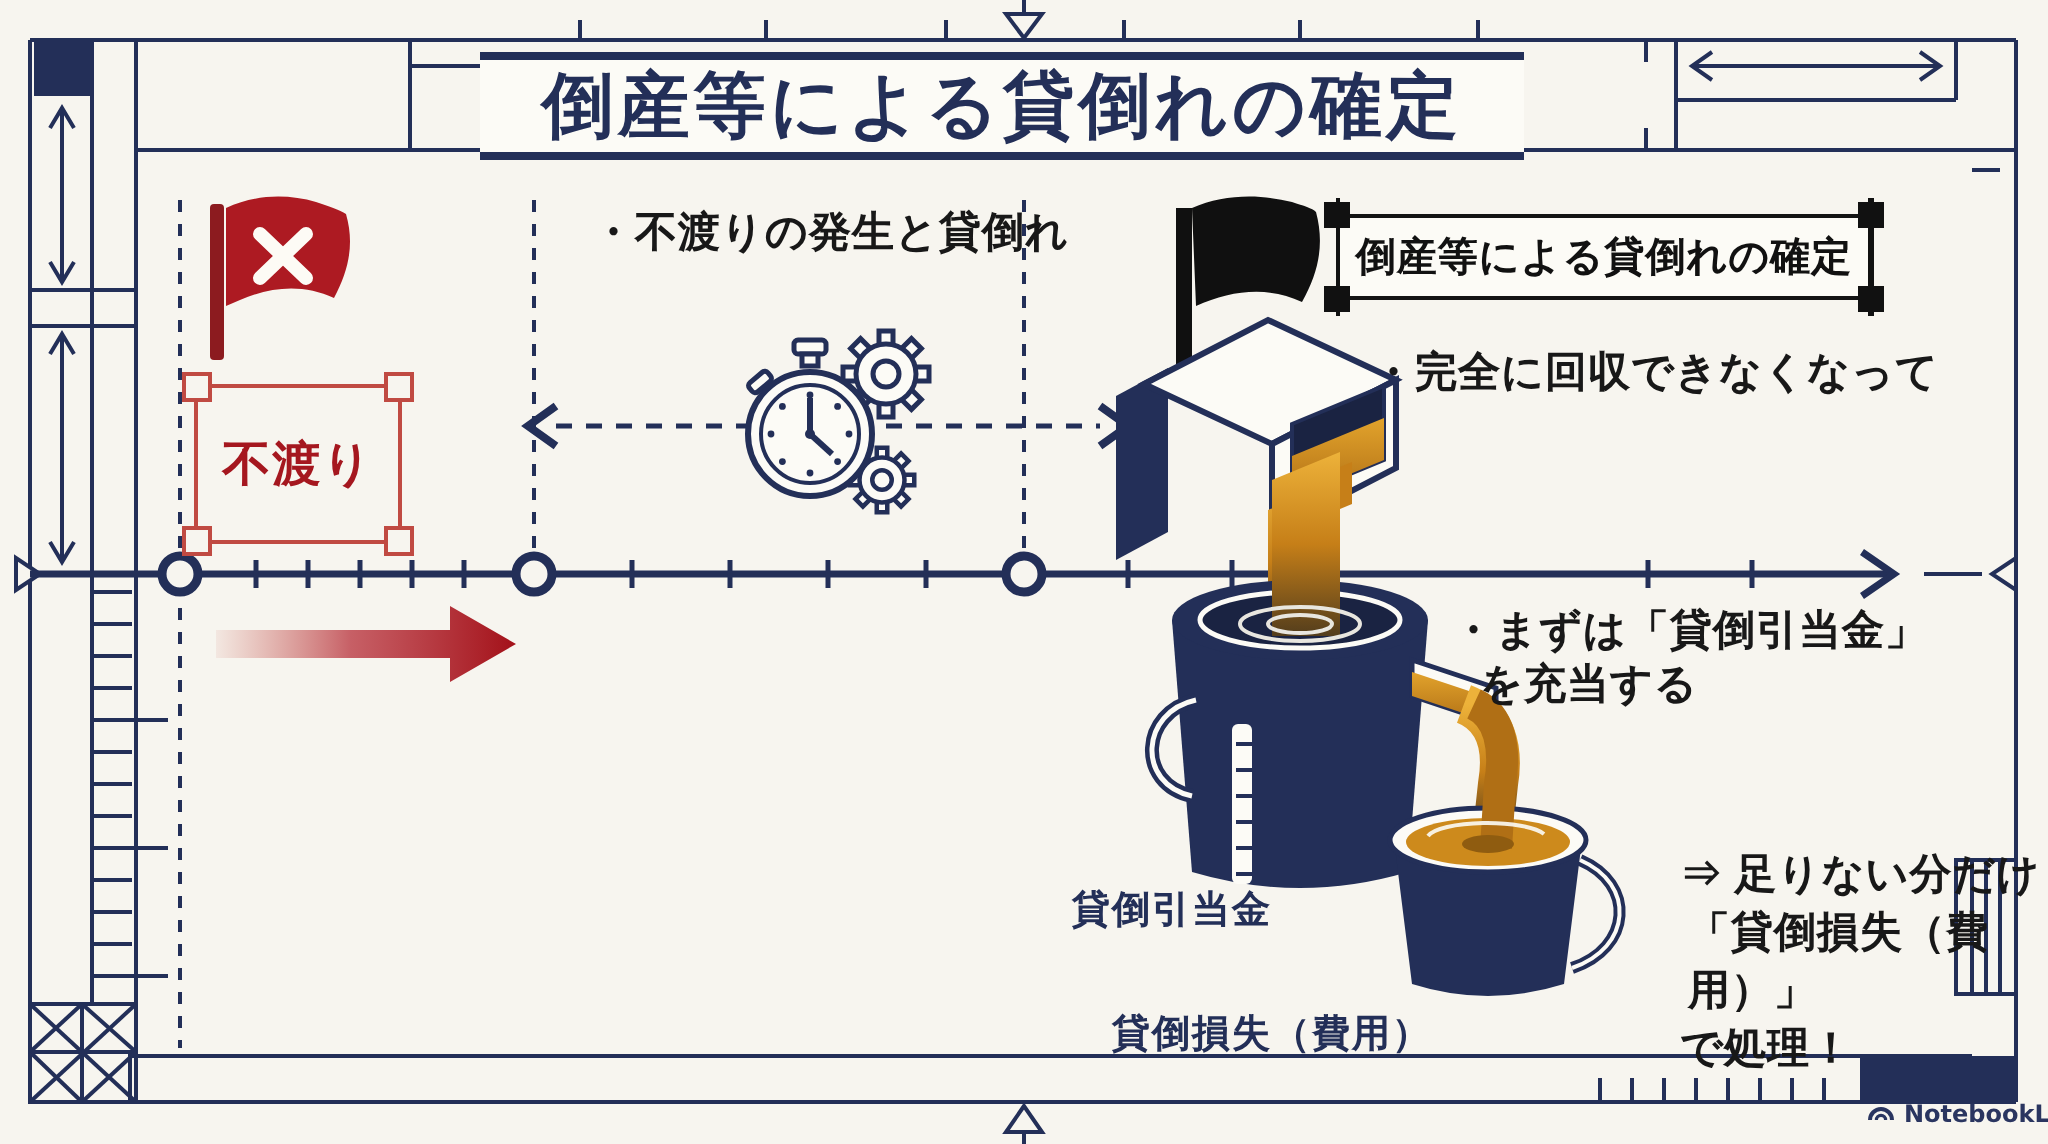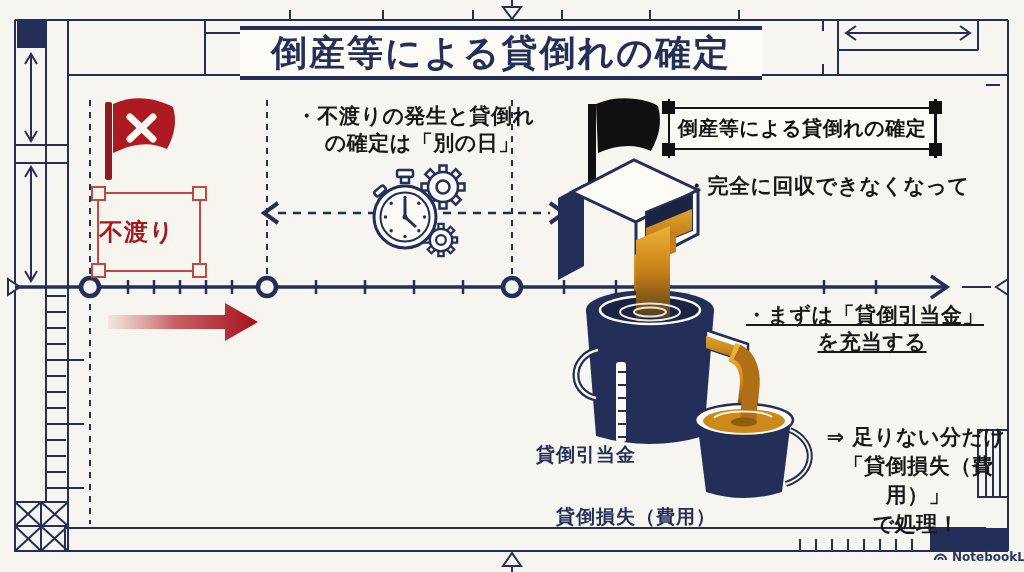--- a/index.html
+++ b/index.html
@@ -3,26 +3,26 @@
 <meta charset="utf-8">
 <style>
   html,body{margin:0;padding:0;background:#e8e6e0;}
   .stage{position:relative;width:1024px;height:572px;background:#f7f5ef;overflow:hidden;
          font-family:"DejaVu Sans",sans-serif;}
   .scene{position:absolute;left:0;top:0;}
   .title{position:absolute;left:240px;top:26px;width:522px;height:46px;background:#fcfbf6;
          border-top:4px solid #232f58;border-bottom:4px solid #232f58;
          display:flex;align-items:center;justify-content:center;
          font-size:36px;font-weight:800;color:#232f58;letter-spacing:2px;}
-  .note{position:absolute;font-weight:700;font-size:21px;line-height:27px;color:#181818;letter-spacing:.5px;text-align:center;}
+  .note{position:absolute;font-weight:700;font-size:21px;line-height:27px;color:#181818;letter-spacing:.5px;}
   .note .l2{margin-left:14px;}
   .note.shortfall .l2{margin-left:4px;}
   .note.shortfall .l3{}
   .redbox{position:absolute;left:97px;top:192px;width:100px;height:76px;border:2px solid #c04a42;
-          display:flex;flex-direction:column;align-items:flex-start;justify-content:center;
+          display:flex;flex-direction:column;align-items:center;justify-content:center;
           font-size:24px;line-height:32px;font-weight:800;color:#a5171f;letter-spacing:1px;}
   .redbox .h{position:absolute;width:11px;height:11px;border:2px solid #c04a42;background:#f7f5ef;}
   .blackbox{position:absolute;left:668px;top:107px;width:264px;height:39px;border:2.5px solid #141414;
             display:flex;align-items:center;justify-content:center;background:#fcfbf6;
             font-size:20px;font-weight:800;color:#111;letter-spacing:.5px;}
   .blackbox .h{position:absolute;width:13px;height:13px;background:#111;}
   .blackbox .vl{position:absolute;width:2.5px;top:-10px;bottom:-10px;background:#111;}
   .h.tl{left:-8px;top:-8px;} .h.tr{right:-8px;top:-8px;}
   .h.bl{left:-8px;bottom:-8px;} .h.br{right:-8px;bottom:-8px;}
   .bucketlabel{position:absolute;font-size:19px;font-weight:800;color:#232f58;letter-spacing:1px;}
@@ -307,43 +307,42 @@
   <div class="redbox">
     <span class="h tl"></span>
     <span class="h tr"></span>
     <span class="h bl"></span>
     <span class="h br"></span>
     <div>不渡り</div>
   </div>
 
   <div class="note" style="left:296px;top:103px;">
     <div>・不渡りの発生と貸倒れ</div>
-    <div class="l2">の確定は「別の日」</div>
   </div>
 
   <div class="blackbox">
     <span class="vl" style="left:-2.5px;"></span>
     <span class="vl" style="right:-2.5px;"></span>
     <span class="h tl"></span>
     <span class="h tr"></span>
     <span class="h bl"></span>
     <span class="h br"></span>
     <span>倒産等による貸倒れの確定</span>
   </div>
 
   <div class="note" style="left:686px;top:172px;line-height:28px;">
     <div>・完全に回収できなくなって</div>
   </div>
 
-  <div class="note" style="left:746px;top:302px;text-decoration:underline;">
+  <div class="note" style="left:726px;top:302px;">
     <div>・まずは「貸倒引当金」</div>
     <div class="l2">を充当する</div>
   </div>
 
-  <div class="note shortfall" style="left:808px;top:423px;line-height:29px;">
+  <div class="note shortfall" style="left:840px;top:423px;line-height:29px;font-family:Liberation Serif, serif;">
     <div>⇒ 足りない分だけ</div>
     <div class="l2">「貸倒損失（費用）」</div>
     <div class="l3">で処理！</div>
   </div>
 
   <div class="bucketlabel" style="left:536px;top:442px;">貸倒引当金</div>
   <div class="bucketlabel" style="left:556px;top:490px;margin-top:14px;">貸倒損失（費用）</div>
 
   <div class="watermark">
     <svg width="15" height="15" viewBox="0 0 15 15">

